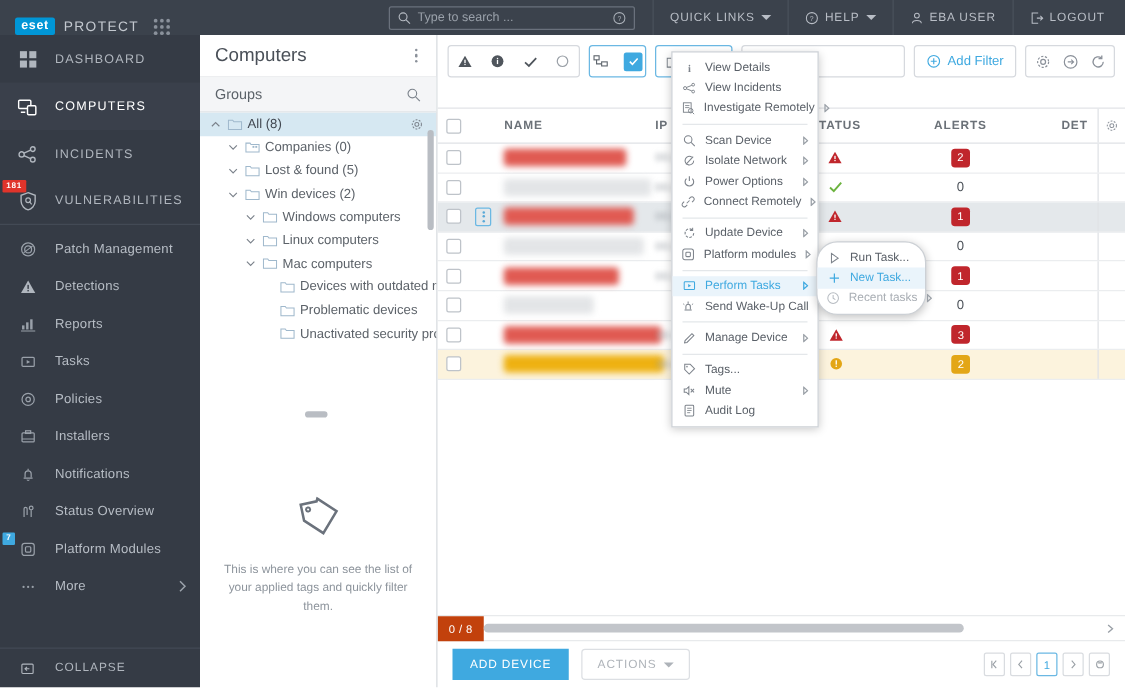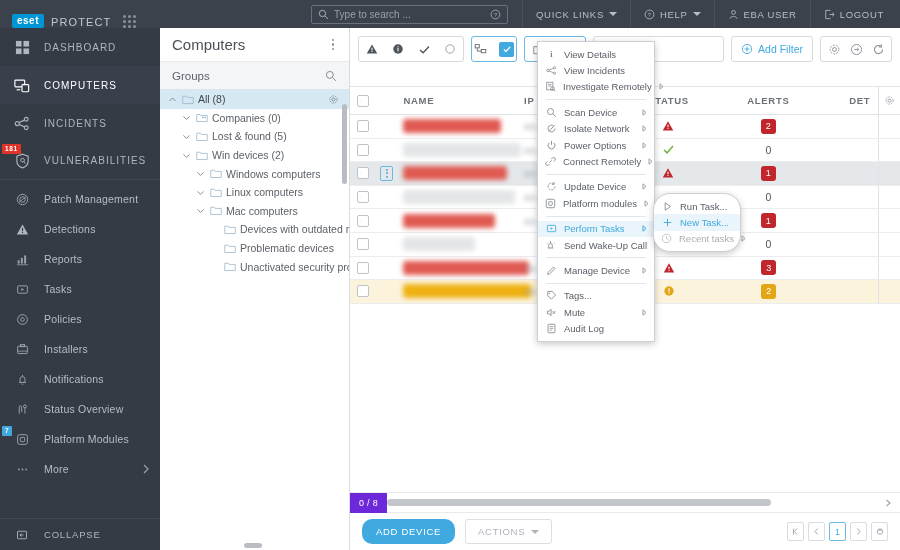--- a/index.html
+++ b/index.html
@@ -165,25 +165,25 @@
   .redact.red { background: #e05a52; }
   .redact.amber { background: #eeb111; }
   .redact.grey { background: #e3e5e7; color: #b9bdc2; }
   .blur-txt { filter: blur(2.2px); color:#9aa0a7; font-size:9px; letter-spacing:.4px; }
   .badge-num { min-width: 15px; height: 15px; border-radius: 3px; color: #fff; font-size: 9px; display:flex; align-items:center; justify-content:center; padding:0 4px;}
   .badge-num.red { background: #c0262c; }
   .badge-num.amber { background: #e3a616; }
 
   
   .botscroll { height: 20px; display:flex; align-items:center; position: relative; border-top:1px solid #e8eaec; }
-  .sel-count { background: #6d28d9; color: #fff; font-size: 9px; height: 20px; display:flex; align-items:center; padding: 0 9px; letter-spacing:.3px; }
+  .sel-count { background: #c2410c; color: #fff; font-size: 9px; height: 20px; display:flex; align-items:center; padding: 0 9px; letter-spacing:.3px; }
   .hbar-track { flex:1; height: 7px; position: relative; margin: 0 6px 0 0; }
   .hbar { position:absolute; left:0; top:0; height: 7px; width: 78%; background: #c2c5ca; border-radius: 4px;}
   .bottombar { height: 38px; display:flex; align-items:center; padding: 0 12px; gap: 10px; border-top:1px solid #e8eaec; }
-  .btn-primary { background: #3fa9e0; color:#fff; font-size: 9.5px; letter-spacing: .7px; height: 25px; display:flex;align-items:center;padding:0 14px;border-radius:10px; }
+  .btn-primary { background: #3fa9e0; color:#fff; font-size: 9.5px; letter-spacing: .7px; height: 25px; display:flex;align-items:center;padding:0 14px;border-radius:0; }
   .btn-ghost { border: 1px solid #dcdfe3; color:#aeb3b9; font-size: 9.5px; letter-spacing:.7px; height:25px; display:flex;align-items:center;gap:6px;padding:0 12px;border-radius:3px; }
   .pager { margin-left: auto; display:flex; align-items:center; gap: 4px; }
   .pg { width: 17px; height: 19px; border:1px solid #d9dce0; border-radius:2px; display:flex;align-items:center;justify-content:center;color:#9aa0a6; font-size:9px; background:#fff;}
   .pg.cur { border-color:#6bb8e3; color:#3fa9e0; }
 
   
   .ctxmenu {
     position: absolute; background: #fff; border: 1px solid #ccd0d5;
     box-shadow: 0 2px 7px rgba(0,0,0,.22); z-index: 60; padding: 4px 0;
     width: 118px;
@@ -613,20 +613,29 @@
           </div>
         <div class="tree-scroll">
             <div class="bar"></div>
           </div>
         <div class="hscroll">
             <div class="bar"></div>
           </div>
       </div>
 
 
+      <div class="tags-body">
+        <span>
+          <svg width="40" height="40" viewBox="0 0 40 40">
+            <path d="M22 5 35 18 21 33 8 20 8 7 21 7Z" fill="none" stroke="#6b727c" stroke-width="2" transform="rotate(-12 20 20)"></path>
+            <circle cx="13" cy="12" r="1.6" fill="none" stroke="#6b727c" stroke-width="1.6" transform="rotate(-12 20 20)"></circle>
+          </svg>
+        </span>
+        <div class="tags-empty-txt">This is where you can see the list of your applied tags and quickly filter them.</div>
+      </div>
     </div>
 
     <div class="main">
 
       <div class="toolbar">
         <div class="grp">
           <span class="cell">
             <svg width="12" height="12" viewBox="0 0 16 16">
                 <path d="M8 2 15 14H1Z" fill="#4f555c"></path>
                 <rect x="7.3" y="6.3" width="1.4" height="3.6" fill="#fff"></rect>

